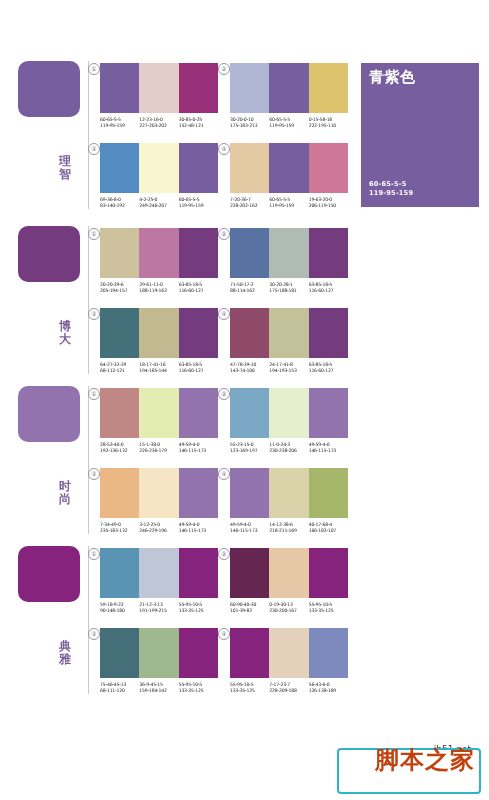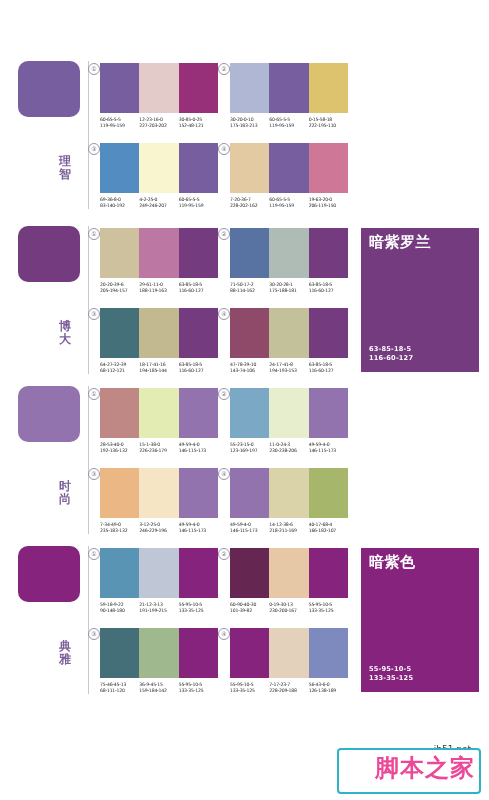--- a/index.html
+++ b/index.html
@@ -63,22 +63,22 @@
   }
   .feature .fcodes b{display:block;font-weight:700;}
 
   
   .wm{position:absolute;right:8px;bottom:6px;width:150px;height:58px;}
   .wm-box{
     position:absolute;right:0;bottom:0;width:140px;height:42px;
     border:2px solid #2fb3c6;border-radius:4px;background:#ffffff;
   }
   .wm-text{
-    position:absolute;right:6px;bottom:12px;
-    font-size:24px;line-height:28px;color:#ec4899;font-weight:700;
+    position:absolute;right:6px;bottom:20px;
+    font-size:24px;line-height:28px;color:#c2410c;font-weight:700;
     font-family:"DejaVu Sans",sans-serif;letter-spacing:1px;
   }
   .wm-url{
     position:absolute;right:10px;bottom:40px;
     font-size:9px;color:#3a3a3a;font-family:"DejaVu Sans",sans-serif;
   }
 </style>
 </head>
 <body>
 
@@ -178,20 +178,27 @@
               <b>60-65-5-5</b>
               <b>119-95-159</b>
             </div>
           <div class="code">
               <b>19-63-20-0</b>
               <b>206-119-150</b>
             </div>
         </div>
       </div>
 
+      <div class="feature" style="background-color: rgb(119, 95, 159);">
+        <div class="fname">青紫色</div>
+        <div class="fcodes">
+          <b>60-65-5-5</b>
+          <b>119-95-159</b>
+        </div>
+      </div>
     </div>
   </div>
 
   <div class="section" style="top:220px;">
     <div class="sec-inner">
       <div class="chip" style="background-color: rgb(116, 60, 127);"></div>
       <div class="rail"></div>
       <div class="vlabel">
         <span>博</span>
         <span>大</span>
@@ -282,27 +289,20 @@
               <b>24-17-41-8</b>
               <b>194-193-153</b>
             </div>
           <div class="code">
               <b>63-85-18-5</b>
               <b>116-60-127</b>
             </div>
         </div>
       </div>
 
-      <div class="feature" style="background-color: rgb(116, 60, 127);">
-        <div class="fname">暗紫罗兰</div>
-        <div class="fcodes">
-          <b>63-85-18-5</b>
-          <b>116-60-127</b>
-        </div>
-      </div>
     </div>
   </div>
 
   <div class="section" style="top:380px;">
     <div class="sec-inner">
       <div class="chip" style="background-color: rgb(146, 115, 173);"></div>
       <div class="rail"></div>
       <div class="vlabel">
         <span>时</span>
         <span>尚</span>
@@ -497,27 +497,20 @@
               <b>7-17-23-7</b>
               <b>228-209-188</b>
             </div>
           <div class="code">
               <b>56-43-6-0</b>
               <b>126-138-189</b>
             </div>
         </div>
       </div>
 
-      <div class="feature" style="background-color: rgb(133, 35, 125);">
-        <div class="fname">暗紫色</div>
-        <div class="fcodes">
-          <b>55-95-10-5</b>
-          <b>133-35-125</b>
-        </div>
-      </div>
     </div>
   </div>
 
   <div class="wm">
     <div class="wm-url">jb51.net</div>
     <div class="wm-box"></div>
     <div class="wm-text">脚本之家</div>
   </div>
 
 </div>

